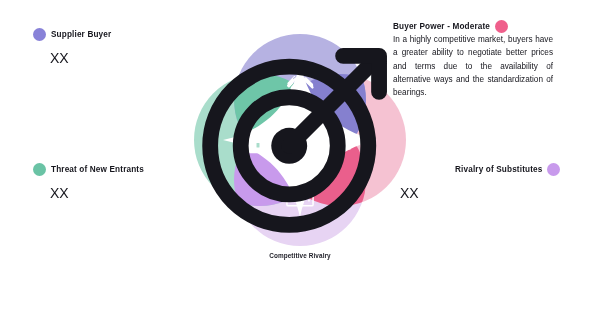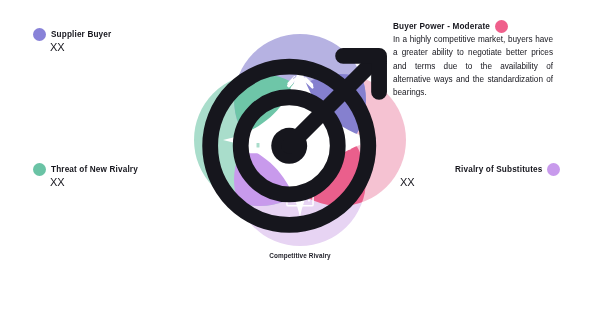--- a/index.html
+++ b/index.html
@@ -47,21 +47,22 @@
   .legend-head.rtl{flex-direction:row-reverse;}
   .dot{
     width:13px;height:13px;border-radius:50%;
     flex:0 0 auto;
   }
   .legend-title{
     font-size:8.2px;font-weight:bold;color:#16161d;
     letter-spacing:.15px;
   }
   .legend-val{
-    font-size:11px;color:#16161d;
+    font-size:14px;color:#16161d;
+    margin-top:9px;
   }
 
   #lg-supplier{left:33px;top:28px;}
   #lg-supplier .legend-val{margin-left:17px;}
 
   #lg-entrants{left:33px;top:163px;}
   #lg-entrants .legend-val{margin-left:17px;}
 
   #lg-substitutes{left:455px;top:163px;}
   #lg-substitutes .legend-val{margin-left:-55px;}
@@ -186,21 +187,21 @@
     <div class="legend-head">
       <span class="dot" style="background:#8882d8"></span>
       <span class="legend-title">Supplier Buyer</span>
     </div>
     <div class="legend-val">XX</div>
   </div>
 
   <div class="legend" id="lg-entrants">
     <div class="legend-head">
       <span class="dot" style="background:#6ac3a5"></span>
-      <span class="legend-title">Threat of New Rivalry</span>
+      <span class="legend-title">Threat of New Entrants</span>
     </div>
     <div class="legend-val">XX</div>
   </div>
 
   <div class="legend" id="lg-substitutes">
     <div class="legend-head rtl">
       <span class="dot" style="background:#c89aec"></span>
       <span class="legend-title">Rivalry of Substitutes</span>
     </div>
     <div class="legend-val">XX</div>

